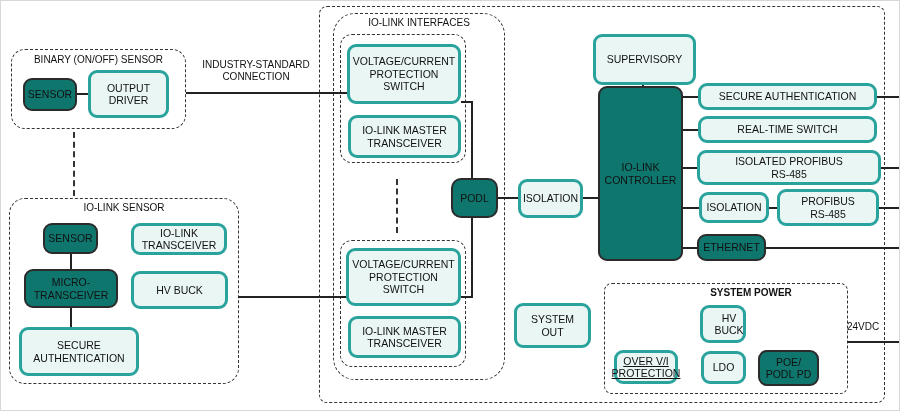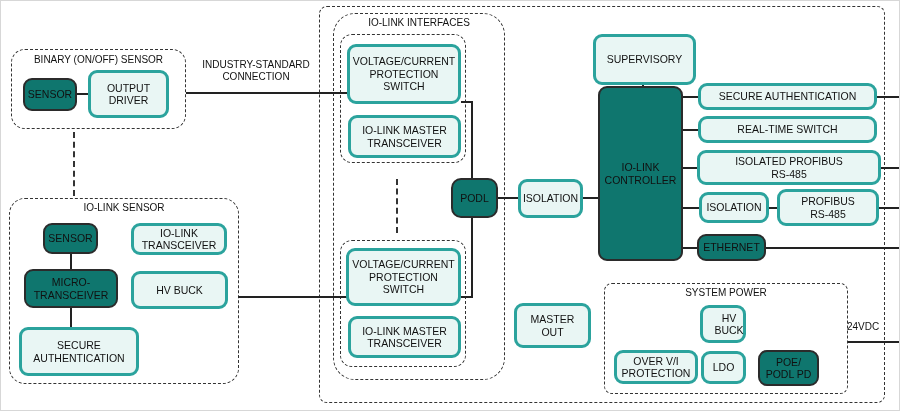--- a/index.html
+++ b/index.html
@@ -30,21 +30,21 @@
   <div class="dash" style="left:332px;top:12px;width:172px;height:367px;border-radius:22px;"></div>
   <div class="dash" style="left:339px;top:33px;width:126px;height:129px;border-radius:12px;"></div>
   <div class="dash" style="left:339px;top:239px;width:126px;height:127px;border-radius:12px;"></div>
   <div class="dash" style="left:10px;top:48px;width:175px;height:80px;border-radius:14px;"></div>
   <div class="dash" style="left:8px;top:197px;width:230px;height:186px;border-radius:16px;"></div>
   <div class="dash" style="left:603px;top:282px;width:244px;height:111px;border-radius:8px;"></div>
 
   <div class="gtitle" style="left:10px;top:53px;width:175px;">BINARY (ON/OFF) SENSOR</div>
   <div class="gtitle" style="left:8px;top:201px;width:230px;">IO-LINK SENSOR</div>
   <div class="gtitle" style="left:332px;top:16px;width:172px;">IO-LINK INTERFACES</div>
-  <div class="gtitle" style="left:603px;top:286px;width:244px;">SYSTEM POWER</div>
+  <div class="gtitle" style="left:628px;top:286px;width:244px;font-weight:bold;">SYSTEM POWER</div>
 
   <div class="gtitle" style="left:190px;top:58px;width:130px;">INDUSTRY-STANDARD
 CONNECTION</div>
   <div class="gtitle" style="left:846px;top:320px;width:40px;text-align:left;">24VDC</div>
 
   <div class="hline" style="left:76px;top:92px;width:12px;"></div>
   <div class="hline" style="left:185px;top:91px;width:161px;"></div>
   <div class="hline" style="left:237px;top:295px;width:109px;"></div>
   <div class="hline" style="left:460px;top:100px;width:12px;"></div>
   <div class="hline" style="left:460px;top:295px;width:12px;"></div>
@@ -101,23 +101,23 @@
 
   <div class="box teal" style="left:697px;top:82px;width:179px;height:27px;">SECURE AUTHENTICATION</div>
   <div class="box teal" style="left:697px;top:115px;width:179px;height:27px;">REAL-TIME SWITCH</div>
   <div class="box teal" style="left:696px;top:149px;width:184px;height:35px;">ISOLATED PROFIBUS
 RS-485</div>
   <div class="box teal" style="left:698px;top:191px;width:70px;height:31px;">ISOLATION</div>
   <div class="box teal" style="left:776px;top:188px;width:102px;height:37px;">PROFIBUS
 RS-485</div>
   <div class="box white" style="left:696px;top:233px;width:69px;height:27px;">ETHERNET</div>
 
-  <div class="box teal" style="left:513px;top:302px;width:77px;height:45px;">MASTER
+  <div class="box teal" style="left:513px;top:302px;width:77px;height:45px;">SYSTEM
 OUT</div>
   <div class="box teal" style="left:699px;top:304px;width:46px;height:38px;padding-left:12px;">HV
 BUCK</div>
-  <div class="box teal" style="left:613px;top:349px;width:84px;height:34px;">OVER V/I
+  <div class="box teal" style="left:613px;top:349px;width:64px;height:34px;text-decoration:underline;">OVER V/I
 PROTECTION</div>
   <div class="box teal" style="left:700px;top:350px;width:45px;height:33px;">LDO</div>
   <div class="box white" style="left:757px;top:349px;width:61px;height:36px;">POE/
 PODL PD</div>
 
 </div>
 
 </body></html>

